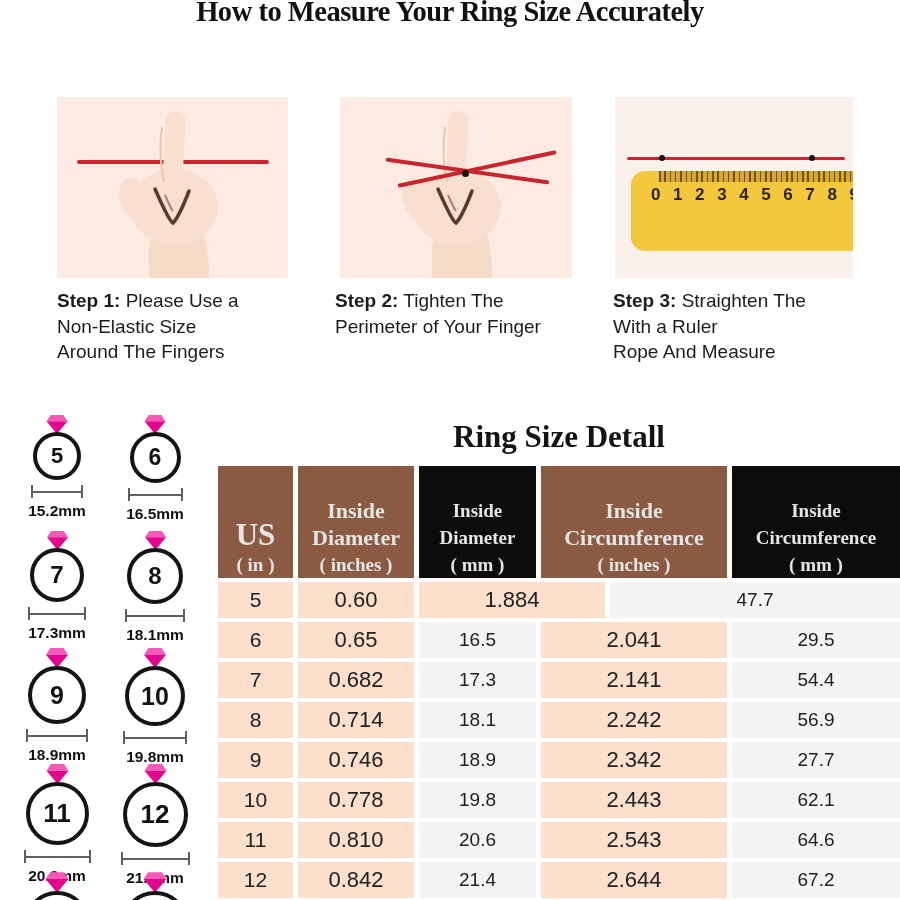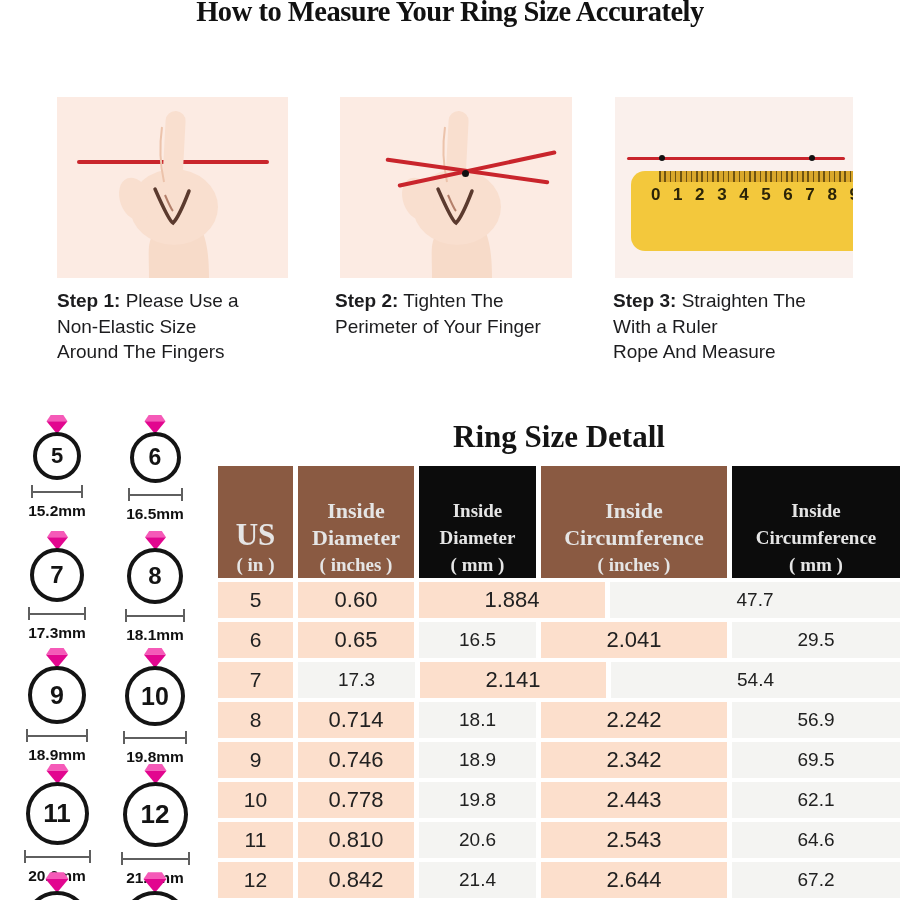--- a/index.html
+++ b/index.html
@@ -307,37 +307,38 @@
     </div>
     <div class="trow">
       <div class="td peach c-us">6</div>
       <div class="td peach c-din">0.65</div>
       <div class="td grayc c-dmm">16.5</div>
       <div class="td peach c-cin">2.041</div>
       <div class="td grayc c-cmm">29.5</div>
     </div>
     <div class="trow">
       <div class="td peach c-us">7</div>
+      <div class="td peach c-din">0.682</div>
       <div class="td grayc c-dmm">17.3</div>
       <div class="td peach c-cin">2.141</div>
       <div class="td grayc c-cmm">54.4</div>
     </div>
     <div class="trow">
       <div class="td peach c-us">8</div>
       <div class="td peach c-din">0.714</div>
       <div class="td grayc c-dmm">18.1</div>
       <div class="td peach c-cin">2.242</div>
       <div class="td grayc c-cmm">56.9</div>
     </div>
     <div class="trow">
       <div class="td peach c-us">9</div>
       <div class="td peach c-din">0.746</div>
       <div class="td grayc c-dmm">18.9</div>
       <div class="td peach c-cin">2.342</div>
-      <div class="td grayc c-cmm">69.5</div>
+      <div class="td grayc c-cmm">27.7</div>
     </div>
     <div class="trow">
       <div class="td peach c-us">10</div>
       <div class="td peach c-din">0.778</div>
       <div class="td grayc c-dmm">19.8</div>
       <div class="td peach c-cin">2.443</div>
       <div class="td grayc c-cmm">62.1</div>
     </div>
     <div class="trow">
       <div class="td peach c-us">11</div>

